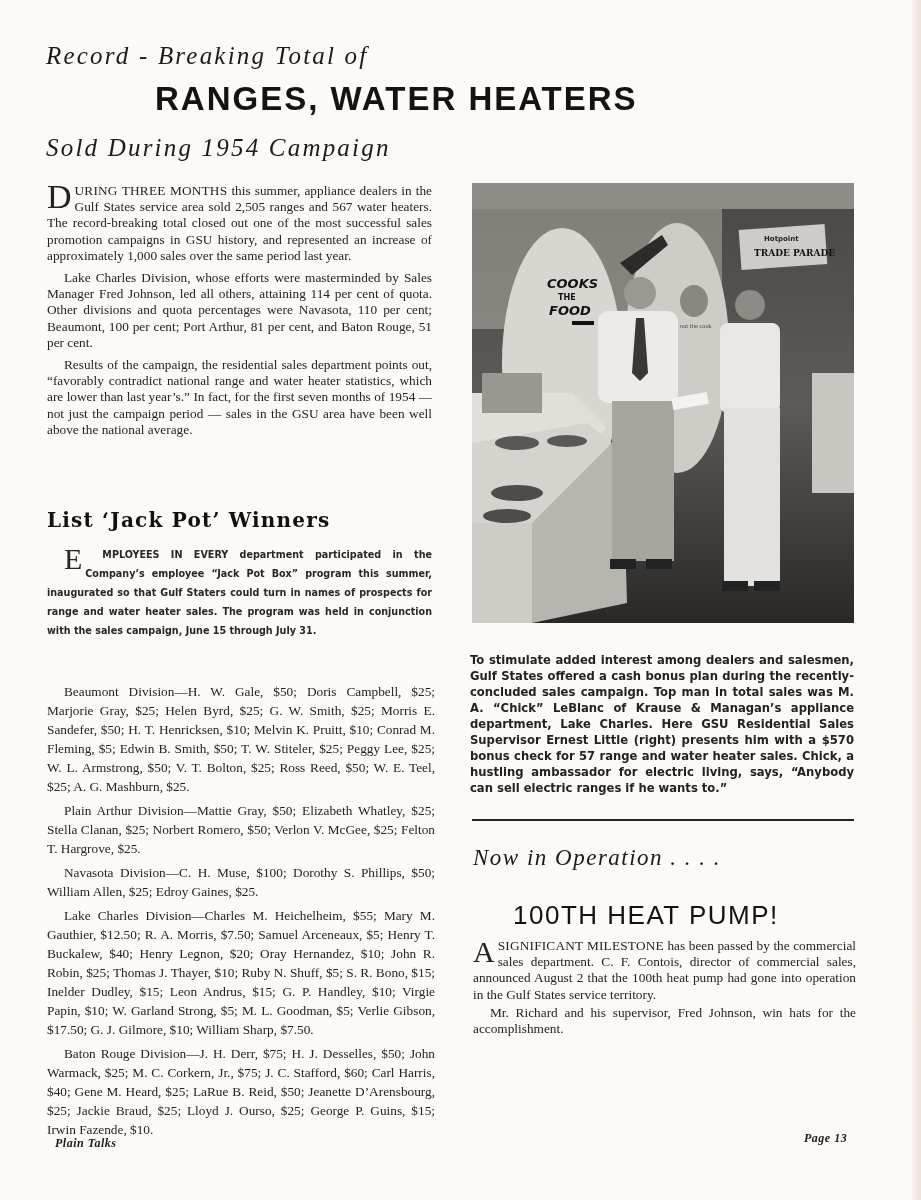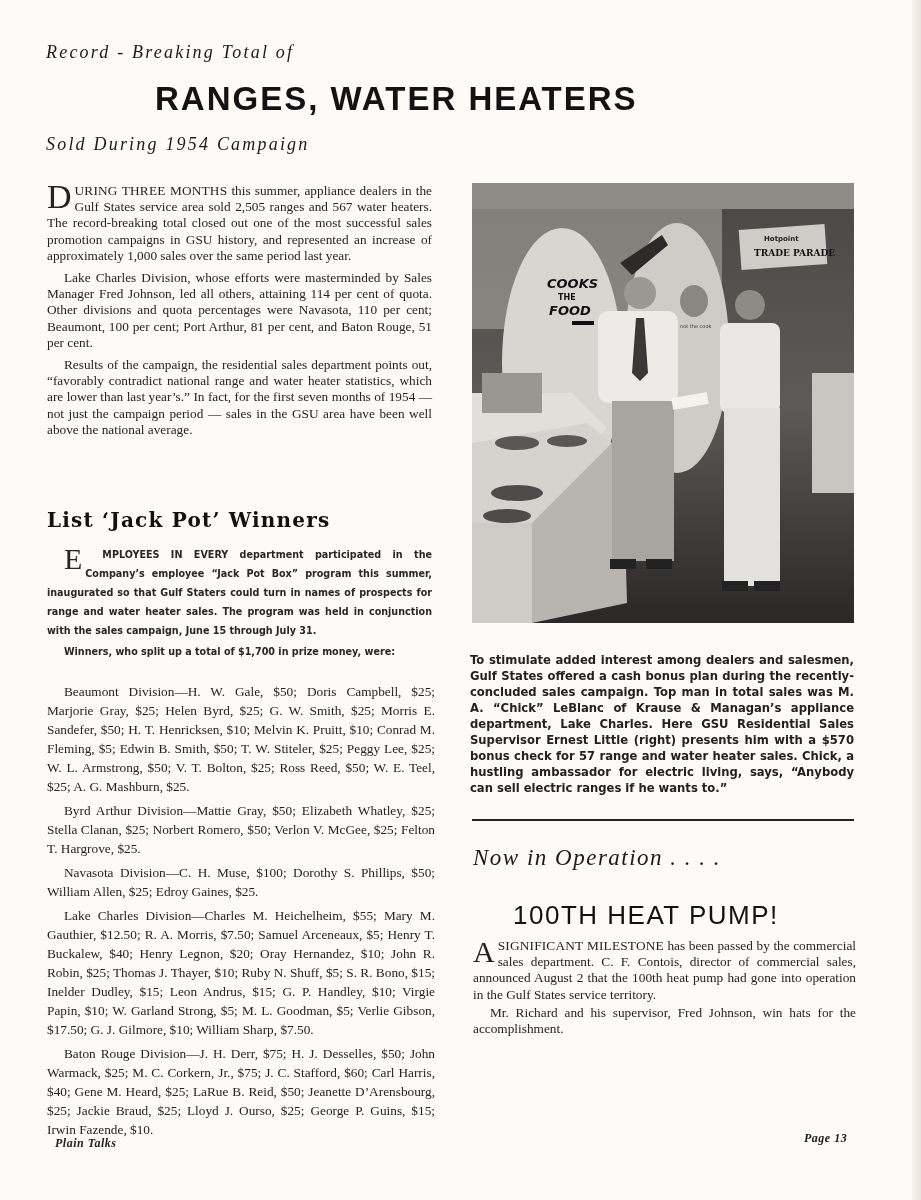--- a/index.html
+++ b/index.html
@@ -3,21 +3,21 @@
 <meta charset="utf-8">
 <style>
   html, body { margin:0; padding:0; }
   body {
     width:921px; height:1200px; background:#fdfaf7; position:relative; overflow:hidden;
     font-family:"DejaVu Serif", serif; color:#1e1b1a;
   }
   .right-edge { position:absolute; right:0; top:0; width:9px; height:1200px; background:linear-gradient(90deg,#f7f3ee,#eae4da); }
   .kicker {
     position:absolute; left:46px; font-family:"Liberation Serif", serif; font-style:italic;
-    font-size:18px; letter-spacing:2.2px; color:#1d1a19;
+    font-size:25px; letter-spacing:2.2px; color:#1d1a19;
   }
   #kicker-top { top:42px; }
   #kicker-bottom { top:134px; }
   .headline {
     position:absolute; left:155px; top:80px; font-family:"Liberation Sans", sans-serif;
     font-size:33px; letter-spacing:2px; color:#141212; font-weight:bold; margin:0;
   }
   .col { position:absolute; font-family:"Liberation Serif", serif; font-size:13.3px; line-height:16.2px; text-align:justify; color:#262220; }
   .col p { margin:0 0 6px 0; text-indent:17px; }
   .col p.lead { text-indent:0; }
@@ -73,26 +73,25 @@
   <p>Lake Charles Division, whose efforts were masterminded by Sales Manager Fred Johnson, led all others, attaining 114 per cent of quota. Other divisions and quota percentages were Navasota, 110 per cent; Beaumont, 100 per cent; Port Arthur, 81 per cent, and Baton Rouge, 51 per cent.</p>
   <p>Results of the campaign, the residential sales department points out, “favorably contradict national range and water heater statistics, which are lower than last year’s.” In fact, for the first seven months of 1954 — not just the campaign period — sales in the GSU area have been well above the national average.</p>
 </div>
 
 <h2 class="jp-title">List ‘Jack Pot’ Winners</h2>
 
 <div class="col" id="jackpot">
   <p>
     <span class="dropcap">E</span><span>MPLOYEES IN EVERY</span><span> department participated in the Company’s employee “Jack Pot Box” program this summer, inaugurated so that Gulf Staters could turn in names of prospects for range and water heater sales. The program was held in conjunction with the sales campaign, June 15 through July 31.</span>
   </p>
-  <p style="text-indent:17px;">Winners, who split up a total of $1,700 in prize money, were:</p>
 </div>
 
 <div class="col" id="winners">
   <p><span>Beaumont Division</span><span>—</span><span>H. W. Gale, $50; Doris Campbell, $25; Marjorie Gray, $25; Helen Byrd, $25; G. W. Smith, $25; Morris E. Sandefer, $50; H. T. Henricksen, $10; Melvin K. Pruitt, $10; Conrad M. Fleming, $5; Edwin B. Smith, $50; T. W. Stiteler, $25; Peggy Lee, $25; W. L. Armstrong, $50; V. T. Bolton, $25; Ross Reed, $50; W. E. Teel, $25; A. G. Mashburn, $25.</span></p>
-  <p><span>Byrd Arthur Division</span><span>—</span><span>Mattie Gray, $50; Elizabeth Whatley, $25; Stella Clanan, $25; Norbert Romero, $50; Verlon V. McGee, $25; Felton T. Hargrove, $25.</span></p>
+  <p><span>Plain Arthur Division</span><span>—</span><span>Mattie Gray, $50; Elizabeth Whatley, $25; Stella Clanan, $25; Norbert Romero, $50; Verlon V. McGee, $25; Felton T. Hargrove, $25.</span></p>
   <p><span>Navasota Division</span><span>—</span><span>C. H. Muse, $100; Dorothy S. Phillips, $50; William Allen, $25; Edroy Gaines, $25.</span></p>
   <p><span>Lake Charles Division</span><span>—</span><span>Charles M. Heichelheim, $55; Mary M. Gauthier, $12.50; R. A. Morris, $7.50; Samuel Arceneaux, $5; Henry T. Buckalew, $40; Henry Legnon, $20; Oray Hernandez, $10; John R. Robin, $25; Thomas J. Thayer, $10; Ruby N. Shuff, $5; S. R. Bono, $15; Inelder Dudley, $15; Leon Andrus, $15; G. P. Handley, $10; Virgie Papin, $10; W. Garland Strong, $5; M. L. Goodman, $5; Verlie Gibson, $17.50; G. J. Gilmore, $10; William Sharp, $7.50.</span></p>
   <p><span>Baton Rouge Division</span><span>—</span><span>J. H. Derr, $75; H. J. Desselles, $50; John Warmack, $25; M. C. Corkern, Jr., $75; J. C. Stafford, $60; Carl Harris, $40; Gene M. Heard, $25; LaRue B. Reid, $50; Jeanette D’Arensbourg, $25; Jackie Braud, $25; Lloyd J. Ourso, $25; George P. Guins, $15; Irwin Fazende, $10.</span></p>
 </div>
 
 <div class="photo">
   <svg width="382" height="440" viewBox="0 0 382 440">
     <defs>
       <linearGradient id="bg" x1="0" y1="0" x2="0" y2="1">
         <stop offset="0" stop-color="#4a4846"></stop>

